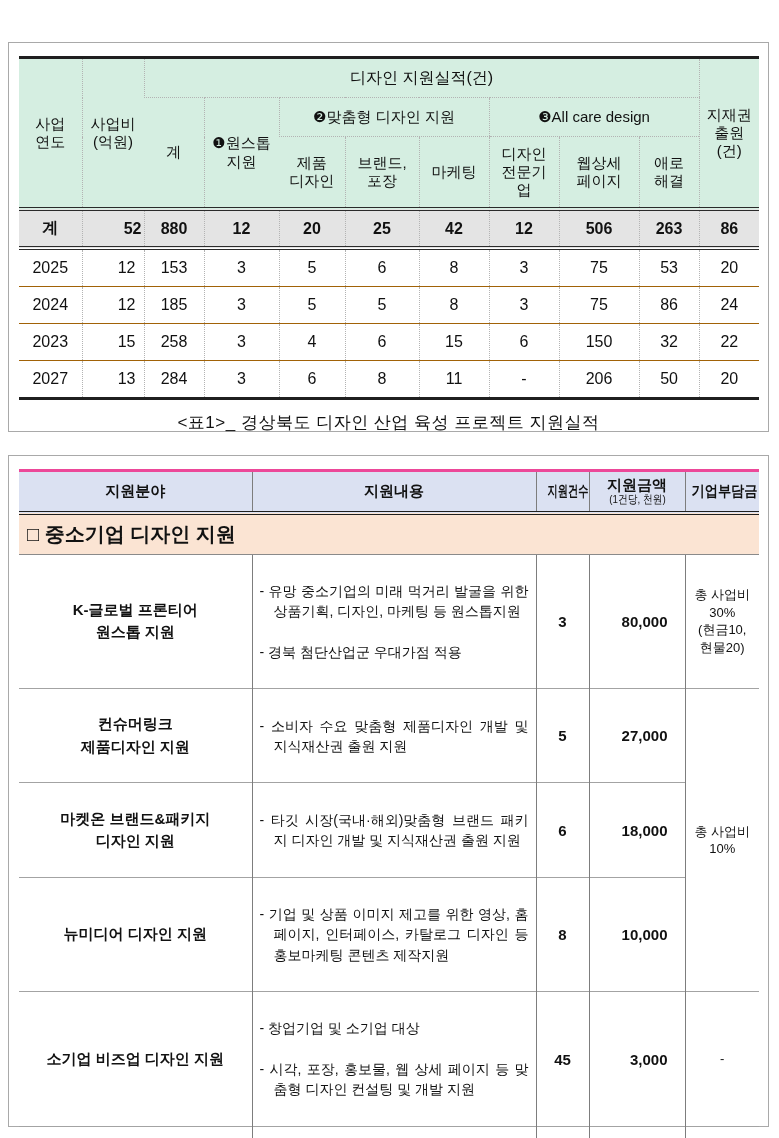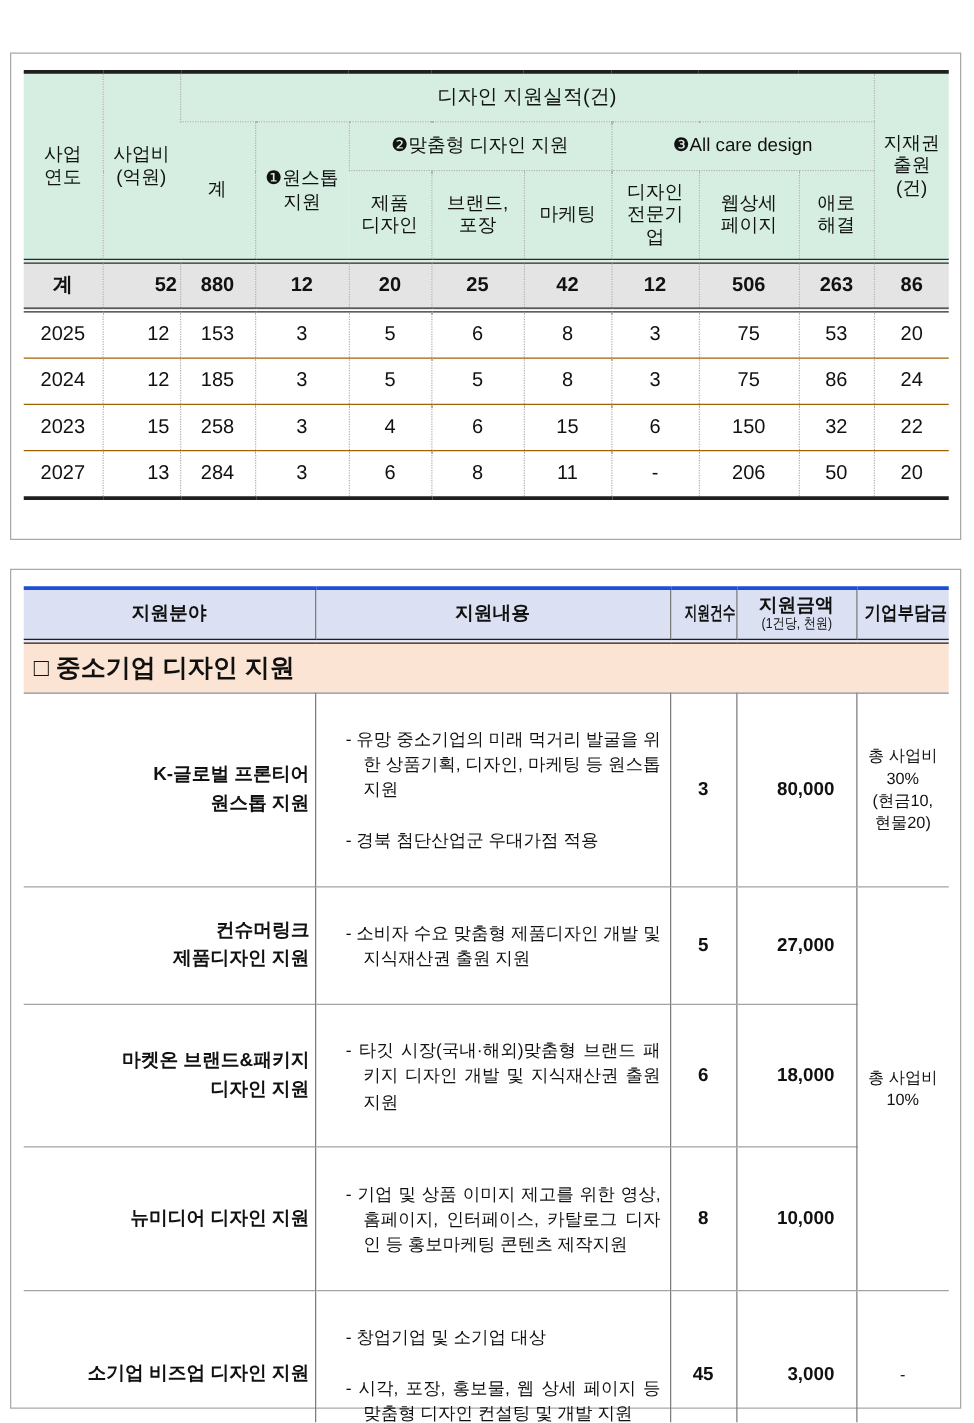--- a/index.html
+++ b/index.html
@@ -25,30 +25,30 @@
   #t1 tr.last td{border-bottom:3px solid #1f1f1f;}
   #t1 td.r-budget{text-align:right;padding-right:8px;}
   #t1 thead th{height:26px;}
   #t1 thead tr:last-child th{height:58px;}
 
   
   #t2 th,#t2 td{vertical-align:middle;box-sizing:border-box;border-left:1px solid #7d7d7d;
                 white-space:pre-line;}
   #t2 th:first-child,#t2 td:first-child{border-left:none;}
   #t2 thead th{background:var(--table2-header-bg);font-size:15px;font-weight:bold;text-align:center;
-               border-top:3px solid #1d4ed8;border-bottom:4px double #1f1f1f;height:42px;line-height:1.1;}
+               border-top:3px solid #ec4899;border-bottom:4px double #1f1f1f;height:42px;line-height:1.1;}
   #t2 .amount-sub{display:block;font-size:11.5px;font-weight:normal;transform:scaleX(.85);transform-origin:center;}
   #t2 .squish{display:inline-block;transform:scaleX(.68);transform-origin:center;white-space:nowrap;}
   #t2 .squish2{display:inline-block;transform:scaleX(.88);transform-origin:center;white-space:nowrap;}
   #t2 td.section{background:var(--section1-bg);font-size:20px;font-weight:bold;text-align:left;
                  padding:6px 8px;border-top:1px solid #8a8a8a;border-bottom:1px solid #8a8a8a;height:30px;}
   #t2 td{border-top:1px solid #a3a3a3;}
-  #t2 td.name{font-size:15px;font-weight:bold;text-align:right;line-height:1.5;padding:6px 4px;}
+  #t2 td.name{font-size:15px;font-weight:bold;text-align:center;line-height:1.5;padding:6px 4px;}
   #t2 td.content{font-size:14px;text-align:left;padding:6px 7px;line-height:1.45;}
-  #t2 td.content .item{padding-left:14px;text-indent:-14px;text-align:justify;word-break:break-all;margin-left:17px;}
+  #t2 td.content .item{padding-left:14px;text-indent:-14px;text-align:justify;word-break:break-all;}
   #t2 td.count{font-size:15px;font-weight:bold;text-align:center;}
   #t2 td.amount{font-size:15px;font-weight:bold;text-align:right;padding-right:17px;margin-left:10px;}
   #t2 td.burden{font-size:13px;text-align:center;line-height:1.35;}
 
   .caption{text-align:center;font-size:17px;margin-top:11px;letter-spacing:.5px;color:#111;}
 </style>
 </head>
 <body>
 
 <div class="page">
@@ -162,20 +162,21 @@
           <td>6</td>
           <td>8</td>
           <td>11</td>
           <td>-</td>
           <td>206</td>
           <td>50</td>
           <td>20</td>
         </tr>
       </tbody>
     </table>
+    <div class="caption">&lt;표1&gt;_ 경상북도 디자인 산업 육성 프로젝트 지원실적</div>
   </div>
 
   <div class="panel" id="panel2">
     <table id="t2">
       <colgroup>
         <col style="width:233px">
           <col style="width:284px">
           <col style="width:53px">
           <col style="width:96px">
           <col style="width:74px">

